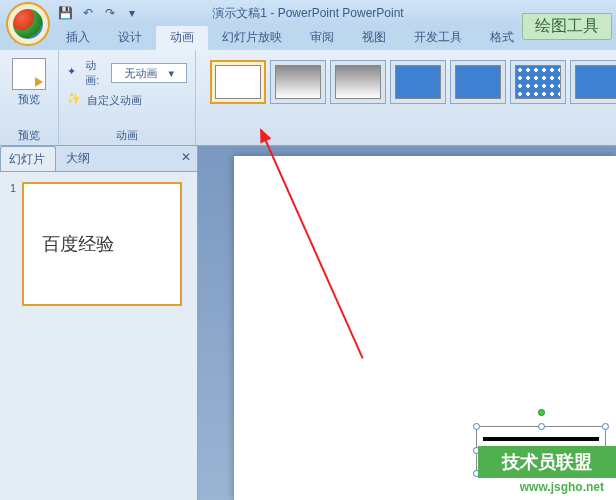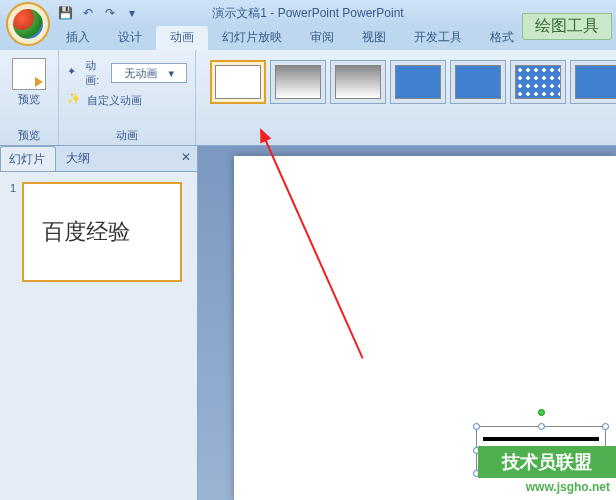--- a/index.html
+++ b/index.html
@@ -41,40 +41,40 @@
 
 .workspace { display: flex; height: 354px; }
 .side-panel { width: 198px; background: #e4ecf6; border-right: 1px solid #8aa8c8; display: flex; flex-direction: column; }
 .panel-tabs { height: 26px; display: flex; border-bottom: 1px solid #8aa8c8; background: #d0e0f0; font-size: 12px; position: relative; }
 .panel-tab { padding: 4px 10px; color: #3a5a8a; }
 .panel-tab.active { background: #e4ecf6; border: 1px solid #8aa8c8; border-bottom: none; border-radius: 3px 3px 0 0; padding-left: 8px; }
 .panel-close { position: absolute; right: 6px; top: 4px; font-size: 12px; color: #3a5a8a; cursor: pointer; }
 .thumb-list { flex: 1; padding: 10px; }
 .thumb-item { display: flex; gap: 6px; }
 .thumb-num { font-size: 11px; color: #3a5a8a; }
-.thumb { width: 160px; height: 100px; background: #fff; border: 2px solid #e0a030; display: flex; align-items: center; padding: 0 18px; font-size: 22px; color: #333; }
+.thumb { width: 160px; height: 124px; background: #fff; border: 2px solid #e0a030; display: flex; align-items: center; padding: 0 18px; font-size: 18px; color: #333; }
 
 .canvas-area { flex: 1; background: linear-gradient(#7a98c0, #9ab4d4); position: relative; overflow: hidden; }
 .slide { position: absolute; top: 10px; left: 36px; right: 0; bottom: 0; background: #fff; box-shadow: 0 0 8px rgba(0,0,0,0.3); }
 .textbox { position: absolute; right: 10px; bottom: 26px; width: 130px; height: 48px; border: 1px solid #888; }
 .handle { width: 7px; height: 7px; background: #fff; border: 1px solid #4080d0; border-radius: 50%; position: absolute; }
 .h-tl { top: -4px; left: -4px; } .h-tr { top: -4px; right: -4px; }
 .h-bl { bottom: -4px; left: -4px; } .h-br { bottom: -4px; right: -4px; }
 .h-tm { top: -4px; left: 50%; margin-left: -3px; } .h-bm { bottom: -4px; left: 50%; margin-left: -3px; }
 .h-ml { top: 50%; left: -4px; margin-top: -3px; } .h-mr { top: 50%; right: -4px; margin-top: -3px; }
 .rotate-h { width: 7px; height: 7px; background: #40d040; border: 1px solid #208020; border-radius: 50%; position: absolute; top: -18px; left: 50%; margin-left: -3px; }
 .tb-lines { position: absolute; inset: 6px; }
 .tb-lines::before, .tb-lines::after { content: ""; position: absolute; left: 0; right: 0; height: 4px; background: #000; }
 .tb-lines::before { top: 4px; } .tb-lines::after { bottom: 4px; }
 
 .arrow { position: absolute; top: 130px; left: 260px; width: 2px; height: 250px; background: #f02020; transform: rotate(-24deg); transform-origin: top; }
 .arrow::before { content: ""; position: absolute; top: -2px; left: -5px; border-bottom: 14px solid #f02020; border-left: 6px solid transparent; border-right: 6px solid transparent; }
 
 .watermark { position: absolute; right: 0; bottom: 22px; background: #50b050; color: #fff; font-size: 18px; font-weight: bold; padding: 4px 24px; }
-.wm-url { position: absolute; right: 6px; bottom: 6px; font-size: 12px; color: #50b050; font-weight: bold; }
+.wm-url { position: absolute; right: 12px; bottom: 6px; font-size: 12px; color: #50b050; font-weight: bold; }
 </style>
 </head>
 <body>
 
 <div class="titlebar">
   <div class="office-btn"></div>
   <div class="qat">
     <div class="qat-item">💾</div>
     <div class="qat-item">↶</div>
     <div class="qat-item">↷</div>

